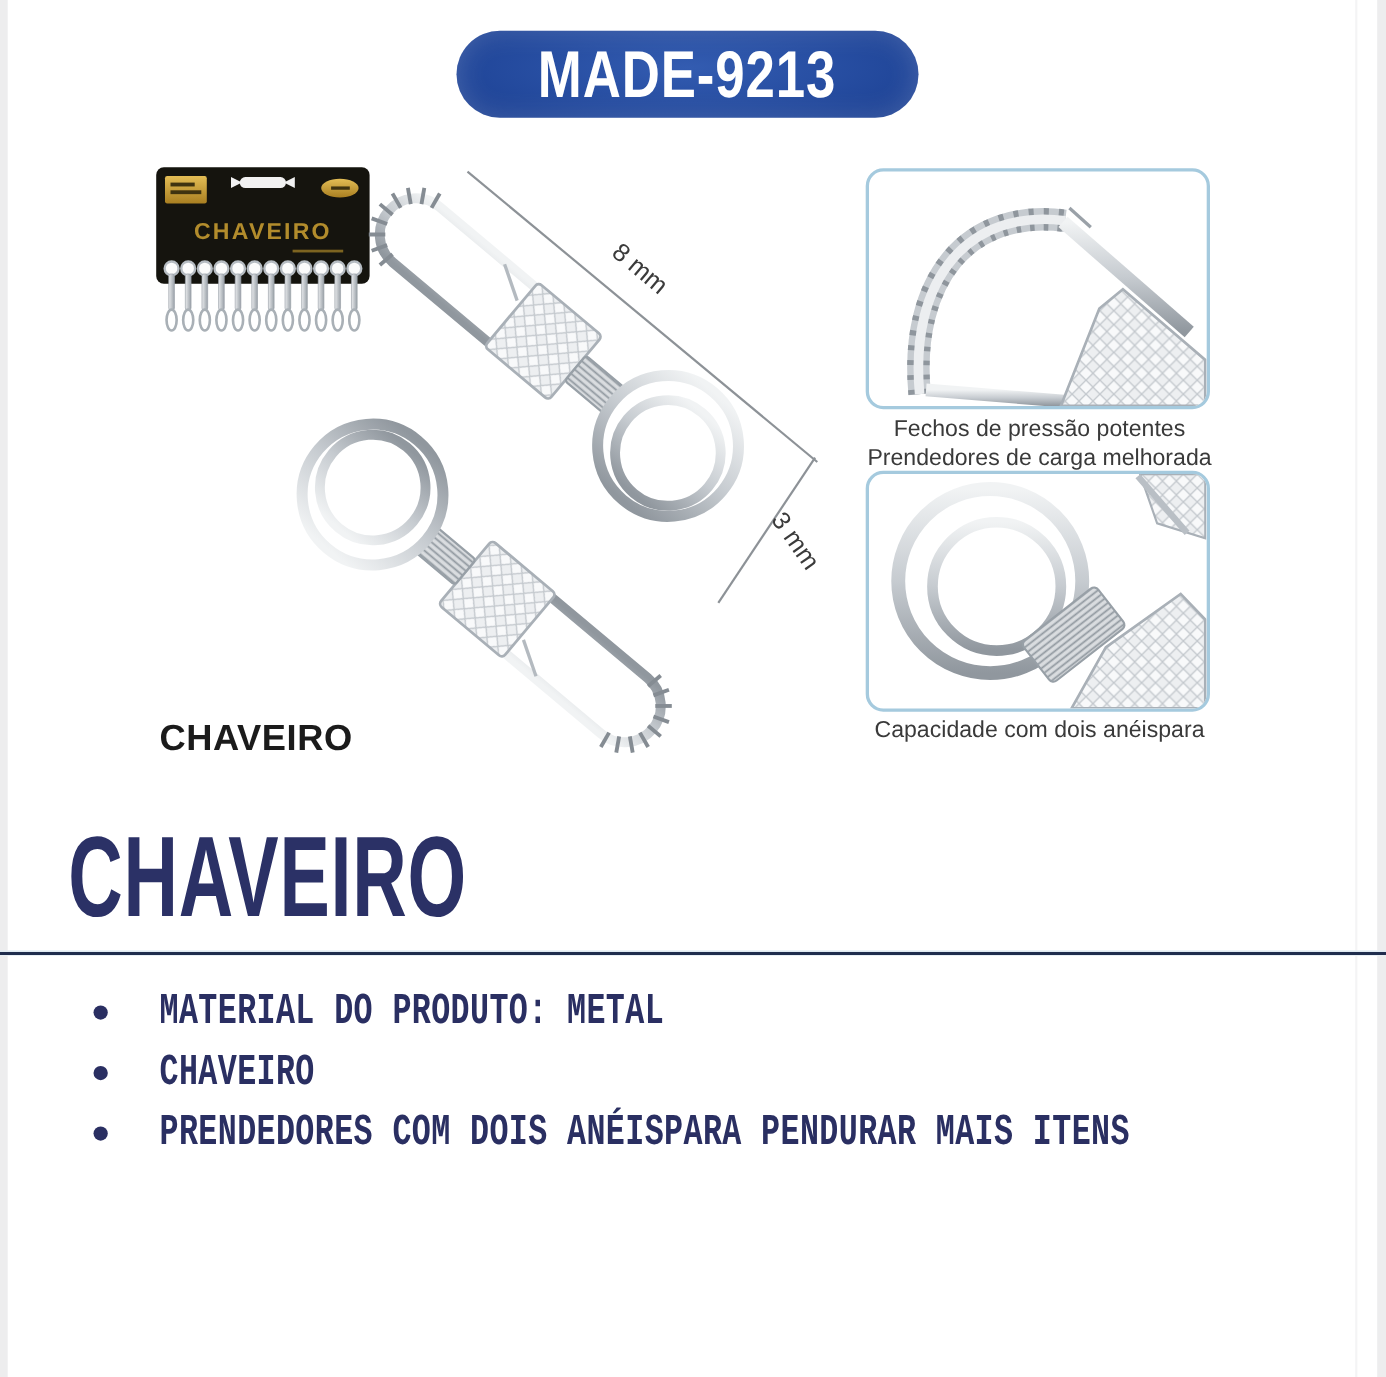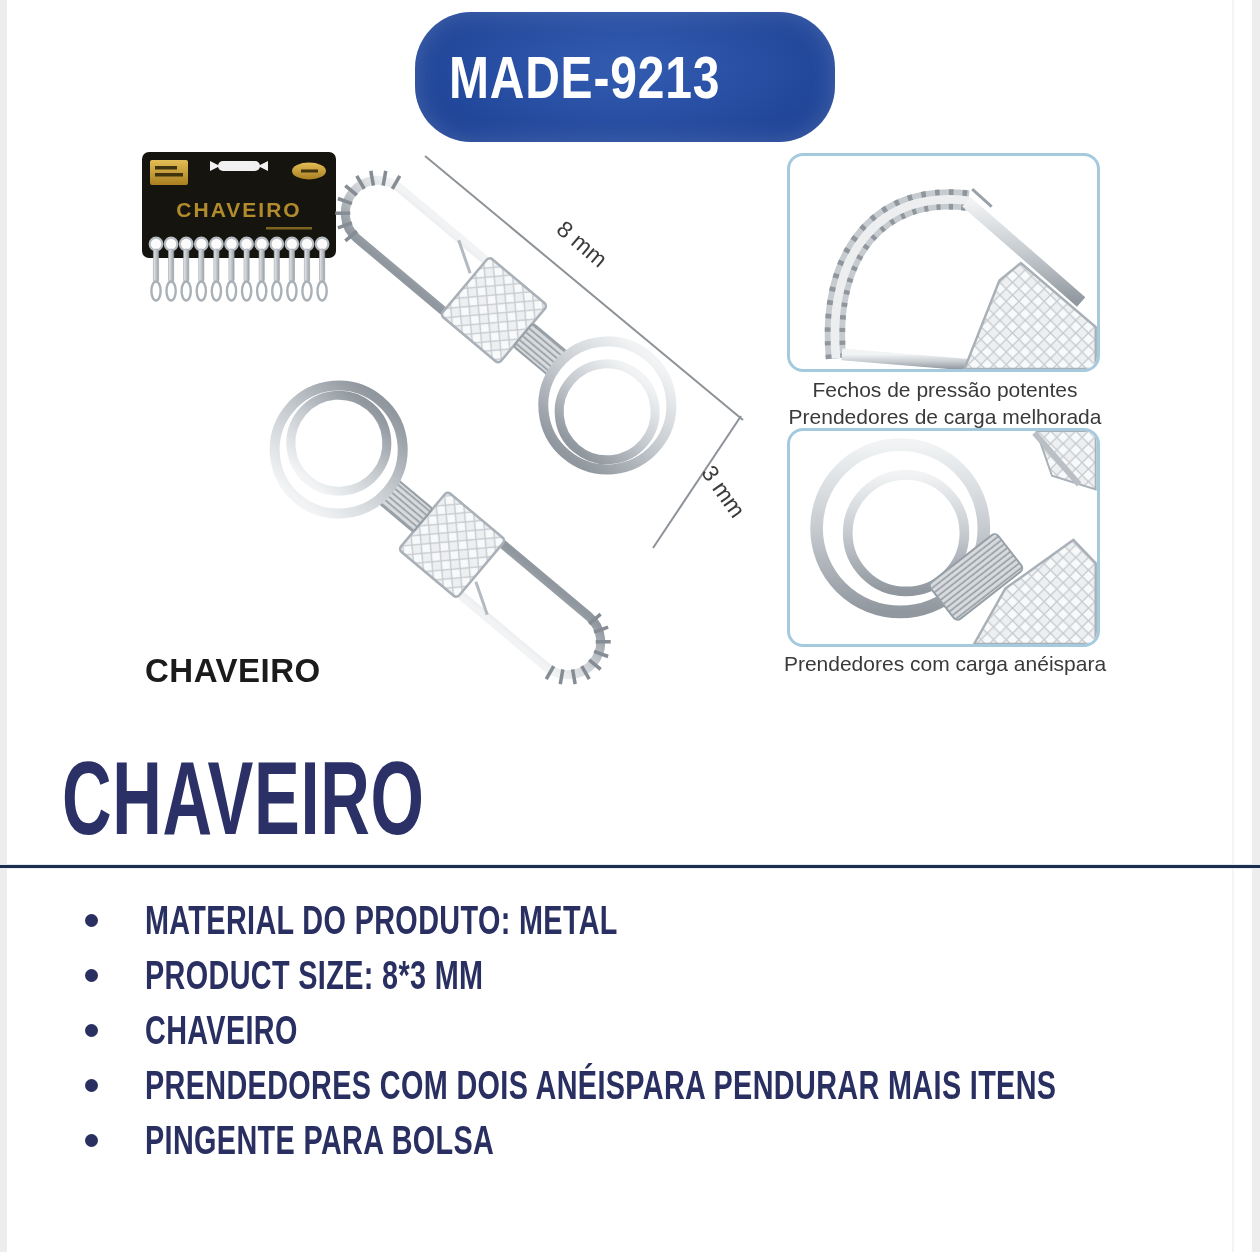--- a/index.html
+++ b/index.html
@@ -6,23 +6,23 @@
   .stage{
     position:relative;width:1260px;height:1252px;background:#ffffff;overflow:hidden;
     font-family:"Liberation Sans",sans-serif;
   }
   .edge{position:absolute;top:0;bottom:0;background:#ededee;}
   .edge.left{left:0;width:7px;}
   .edge.right{right:0;width:8px;}
   .edge.right2{right:26px;width:2px;background:#f4f4f5;}
 
   .badge{
-    position:absolute;left:415px;top:12px;width:420px;height:130px;border-radius:56px;
+    position:absolute;left:415px;top:28px;width:420px;height:79px;border-radius:56px;
     background:radial-gradient(130% 170% at 50% 42%, #335cb1 0%, #1d4295 45%, #0a2c6a 80%, #07234f 100%);
-    display:flex;align-items:center;
+    display:flex;align-items:center;justify-content:center;
     box-shadow:inset 0 0 26px rgba(255,255,255,.18);
   }
   .badge span{
     color:#fff;font-weight:bold;font-size:60px;letter-spacing:1px;
     transform:scaleX(.8);white-space:nowrap;
   }
 
   #card-svg{position:absolute;left:136px;top:150px;width:212px;height:182px;}
   #photo-svg{position:absolute;left:225px;top:148px;width:545px;height:565px;}
 
@@ -50,21 +50,21 @@
     position:absolute;left:62px;top:746px;font-size:104px;font-weight:bold;
     color:#2b3166;line-height:1;letter-spacing:1px;
     transform:scaleX(.66);transform-origin:left top;white-space:nowrap;
   }
 
   .divider{
     position:absolute;left:0;top:864px;width:1260px;height:5px;
     background:linear-gradient(#dfeaf1 0 1px, #1f2d4d 1px 4px, #e6eef4 4px 5px);
   }
 
-  .features{position:absolute;left:0;top:901px;width:1260px;}
+  .features{position:absolute;left:0;top:901px;width:1260px;font-family:Liberation Mono, monospace;}
   .features ul{list-style:none;margin:0;padding:0;}
   .features li{display:flex;align-items:center;height:38px;margin-bottom:17px;}
   .dot{width:13px;height:13px;border-radius:50%;background:#2a2f62;margin-left:85px;margin-right:47px;flex:none;}
   .ftext{
     font-size:40px;font-weight:bold;color:#2a2f62;white-space:nowrap;
     transform:scaleX(.72);transform-origin:left center;letter-spacing:.5px;
   }
 
   svg text{font-family:"Liberation Sans",sans-serif;}
 </style>
@@ -202,45 +202,37 @@
       <circle cx="118" cy="105" r="60" fill="none" stroke="url(#metL)" stroke-width="10"></circle>
       <polygon points="252,0 313,0 313,60 268,46" fill="url(#diam)" stroke="#a9b0b7" stroke-width="2"></polygon>
       <line x1="250" y1="2" x2="296" y2="55" stroke="#b9bfc5" stroke-width="6"></line>
       <polygon points="220,162 290,112 313,136 313,219 188,219" fill="url(#diam)" stroke="#a9b0b7" stroke-width="2.5"></polygon>
       <g transform="translate(190,150) rotate(-38)">
         <rect x="-44" y="-24" width="88" height="48" rx="5" fill="url(#ribs)" stroke="#98a0a7" stroke-width="2"></rect>
       </g>
     </svg>
   </div>
   <div class="callout-caption" id="caption2">
-    <div>Prendedores com carga anéispara</div>
+    <div>Capacidade com dois anéispara</div>
   </div>
 
   <div class="title">CHAVEIRO</div>
 
   <div class="divider"></div>
 
   <div class="features">
     <ul>
       <li>
         <span class="dot"></span>
         <span class="ftext">MATERIAL DO PRODUTO: METAL</span>
-      </li>
-      <li>
-        <span class="dot"></span>
-        <span class="ftext">PRODUCT SIZE: 8*3 MM</span>
       </li>
       <li>
         <span class="dot"></span>
         <span class="ftext">CHAVEIRO</span>
       </li>
       <li>
         <span class="dot"></span>
         <span class="ftext">PRENDEDORES COM DOIS ANÉISPARA PENDURAR MAIS ITENS</span>
       </li>
-      <li>
-        <span class="dot"></span>
-        <span class="ftext">PINGENTE PARA BOLSA</span>
-      </li>
     </ul>
   </div>
 
 </div>
 
 </body></html>

